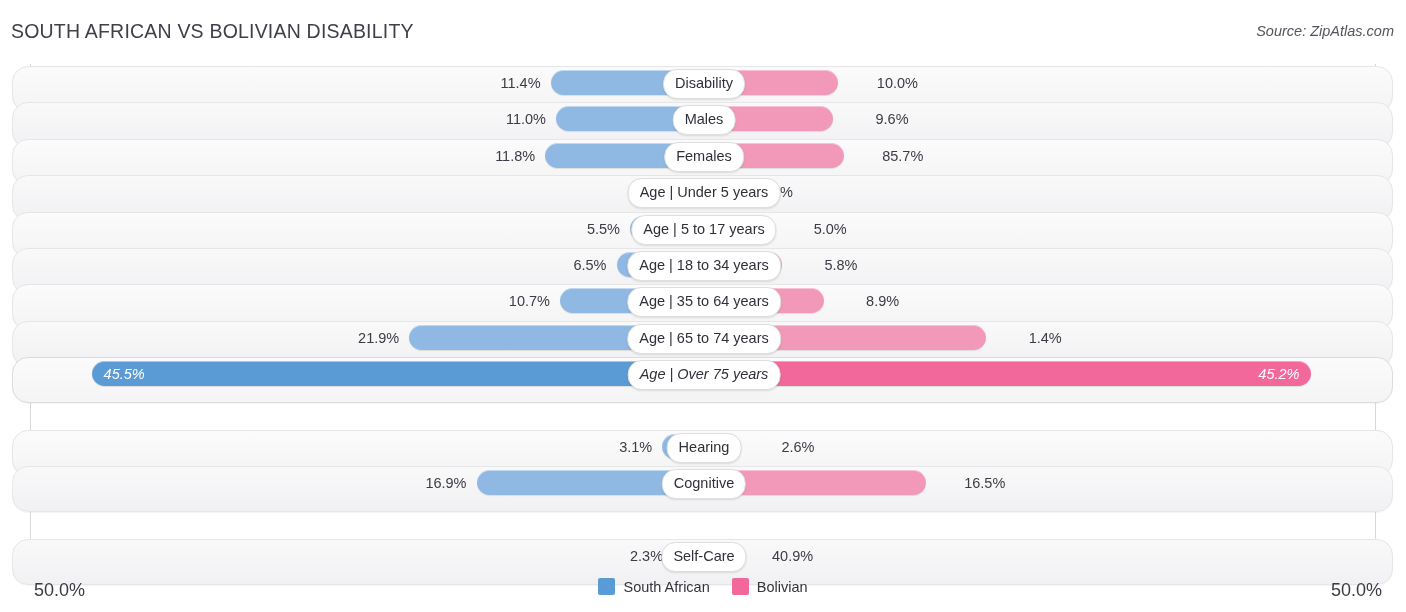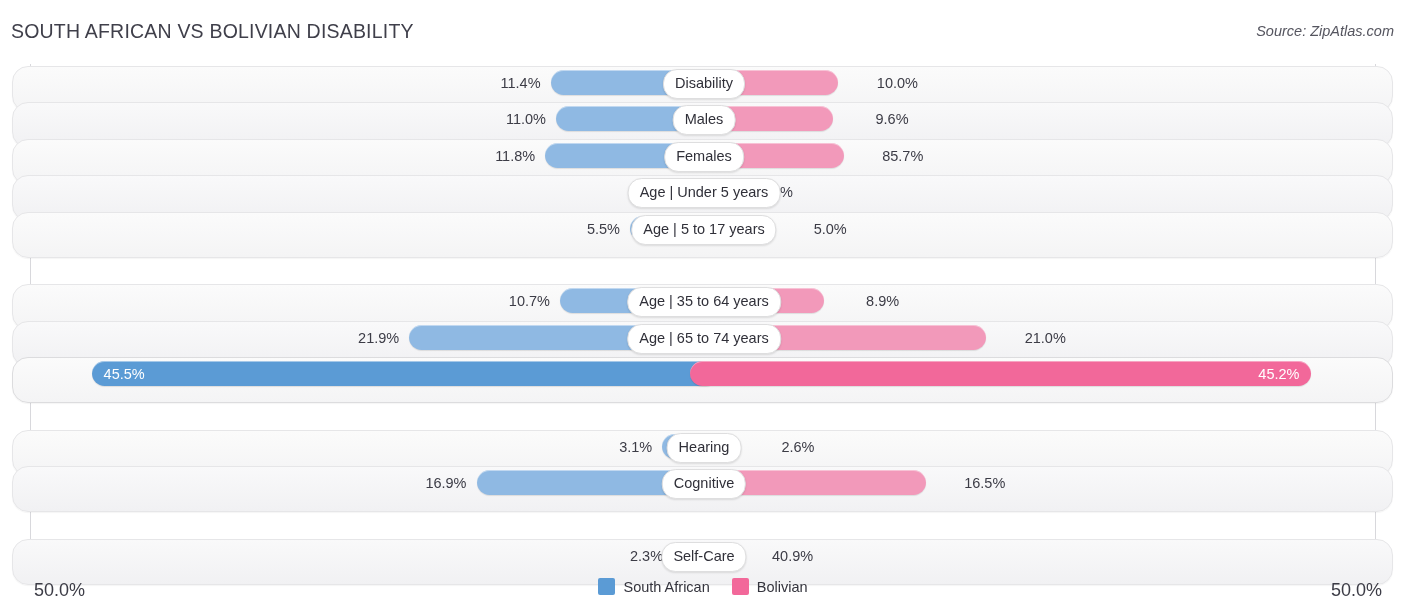--- a/index.html
+++ b/index.html
@@ -54,21 +54,21 @@
   .bar.left{
     background:#8fb9e3;
     box-shadow:inset 0 1px 0 rgba(255,255,255,.45),0 1px 1px rgba(0,0,0,.10);
   }
   .bar.right{
     background:#f299ba;
     box-shadow:inset 0 1px 0 rgba(255,255,255,.40),0 1px 1px rgba(0,0,0,.10);
   }
   .row.hl .bar.left{background:#5b9bd5;}
   .row.hl .bar.right{background:#f2689a;}
-  .row.hl{border-color:#dcdcde;}
+  .row.hl{border-color:#dcdcde;font-style:italic;}
 
   
   .val{
     position:absolute;top:0;height:32px;line-height:32px;
     font-size:14.5px;color:#3c3c46;white-space:nowrap;
   }
   .val.left{text-align:right;}
   .val.right{text-align:center;}
 
   
@@ -148,39 +148,47 @@
         <div class="val right" style="left: 714.44px; width: 98px;">1.0%</div>
         <div class="cat" style="left: 691px;">Age | Under 5 years</div>
       </div>
       <div class="row" style="top: 149.6px;">
         <div class="bar left" style="left: 616.97px; width: 88.03px;"></div>
         <div class="bar right" style="left: 677px; width: 81.2px;"></div>
         <div class="val left" style="left: 508.97px; width: 98px;">5.5%</div>
         <div class="val right" style="left: 768.2px; width: 98px;">5.0%</div>
         <div class="cat" style="left: 691px;">Age | 5 to 17 years</div>
       </div>
+      <div class="row alt" style="top: 186px;">
+        <div class="bar left" style="left: 603.51px; width: 101.49px;"></div>
+        <div class="bar right" style="left: 677px; width: 91.952px;"></div>
+        <div class="val left" style="left: 495.51px; width: 98px;">6.5%</div>
+        <div class="val right" style="left: 778.952px; width: 98px;">5.8%</div>
+        <div class="cat" style="left: 691px;">Age | 18 to 34 years</div>
+      </div>
       <div class="row" style="top: 222.4px;">
         <div class="bar left" style="left: 546.978px; width: 158.022px;"></div>
         <div class="bar right" style="left: 677px; width: 133.616px;"></div>
         <div class="val left" style="left: 438.978px; width: 98px;">10.7%</div>
         <div class="val right" style="left: 820.616px; width: 98px;">8.9%</div>
         <div class="cat" style="left: 691px;">Age | 35 to 64 years</div>
       </div>
       <div class="row alt" style="top: 258.8px;">
         <div class="bar left" style="left: 396.226px; width: 308.774px;"></div>
         <div class="bar right" style="left: 677px; width: 296.24px;"></div>
         <div class="val left" style="left: 288.226px; width: 98px;">21.9%</div>
-        <div class="val right" style="left: 983.24px; width: 98px;">21.0%</div>
+        <div class="val right" style="left: 983.24px; width: 98px;">1.4%</div>
         <div class="cat" style="left: 691px;">Age | 65 to 74 years</div>
       </div>
       <div class="row hl" style="top: 295.2px;">
         <div class="bar left" style="left: 78.57px; width: 626.43px;"></div>
         <div class="bar right" style="left: 677px; width: 621.488px;"></div>
         <div class="val-in left" style="left: 90.57px;">45.5%</div>
         <div class="val-in right" style="left: 1208.49px; width: 78px;">45.2%</div>
+        <div class="cat" style="left: 691px;">Age | Over 75 years</div>
       </div>
       <div class="row" style="top: 368px;">
         <div class="bar left" style="left: 649.274px; width: 55.726px;"></div>
         <div class="bar right" style="left: 677px; width: 48.944px;"></div>
         <div class="val left" style="left: 541.274px; width: 98px;">3.1%</div>
         <div class="val right" style="left: 735.944px; width: 98px;">2.6%</div>
         <div class="cat" style="left: 691px;">Hearing</div>
       </div>
       <div class="row alt" style="top: 404.4px;">
         <div class="bar left" style="left: 463.526px; width: 241.474px;"></div>

